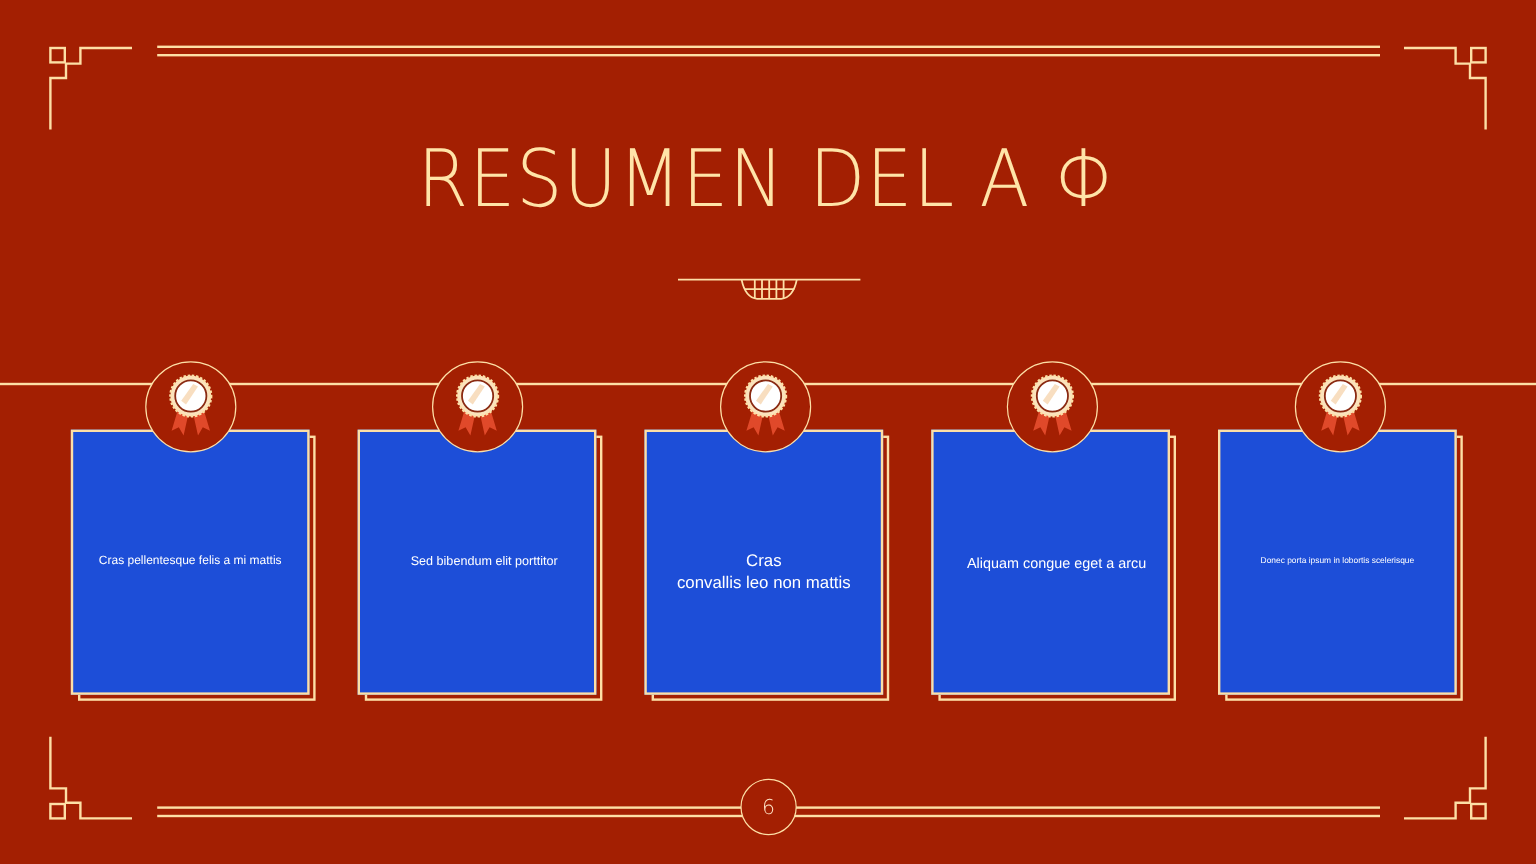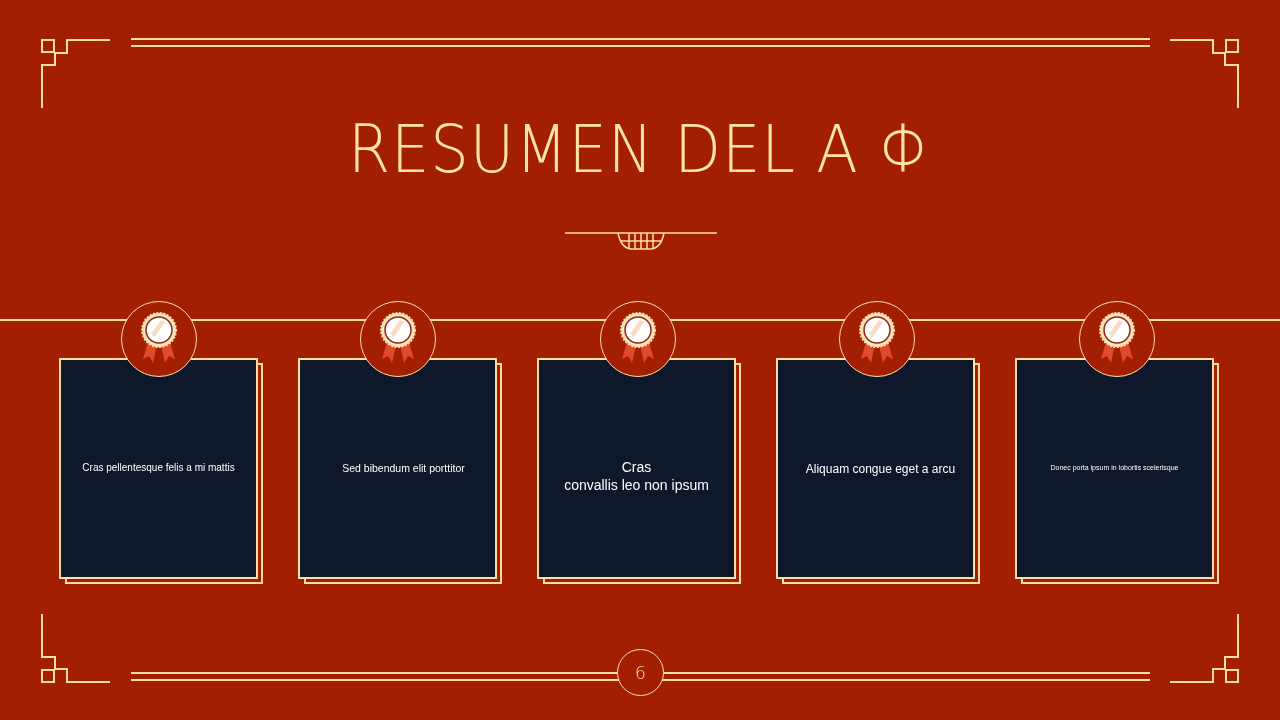--- a/index.html
+++ b/index.html
@@ -27,21 +27,21 @@
       transform: scaleX(0.92);
     }
     .card-wrap { position: absolute; top: 358px; width: 206px; height: 226px; }
     .card-back {
       position: absolute; left: 6px; top: 5px; width: 198px; height: 221px;
       border: 2px solid #fddfa6;
     }
     .card {
       position: absolute; left: 0; top: 0; width: 199px; height: 221px;
       border: 2px solid #fddfa6;
-      background: #0f172a;
+      background: #1d4ed8;
       display: flex; align-items: center; justify-content: center;
       text-align: center;
       color: #ffffff;
       padding: 0 10px;
     }
     .card-text { line-height: 1.25; }
     .medal {
       position: absolute; width: 76px; height: 76px; top: 301px;
       border: 1.5px solid #fddfa6; border-radius: 50%;
       background: #a31f02;
@@ -117,21 +117,21 @@
   <div class="card-back"></div>
   <div class="card">
     <span class="card-text" style="font-size:10.5px;margin-left:12px;">Sed bibendum elit porttitor</span>
   </div>
 </div>
 <div class="card-wrap" style="left:537px;">
   <div class="card-back"></div>
   <div class="card" style="align-items:flex-start; padding-top:98px;">
     <span class="card-text" style="font-size:14px; line-height:18px;">
       <span>Cras</span><br>
-      <span>convallis leo non ipsum</span>
+      <span>convallis leo non mattis</span>
     </span>
   </div>
 </div>
 <div class="card-wrap" style="left:776px;">
   <div class="card-back"></div>
   <div class="card" style="align-items:flex-start; padding-top:102px;padding-left:20px;">
     <span class="card-text" style="font-size:12px;">Aliquam congue eget a arcu</span>
   </div>
 </div>
 <div class="card-wrap" style="left:1015px;">

